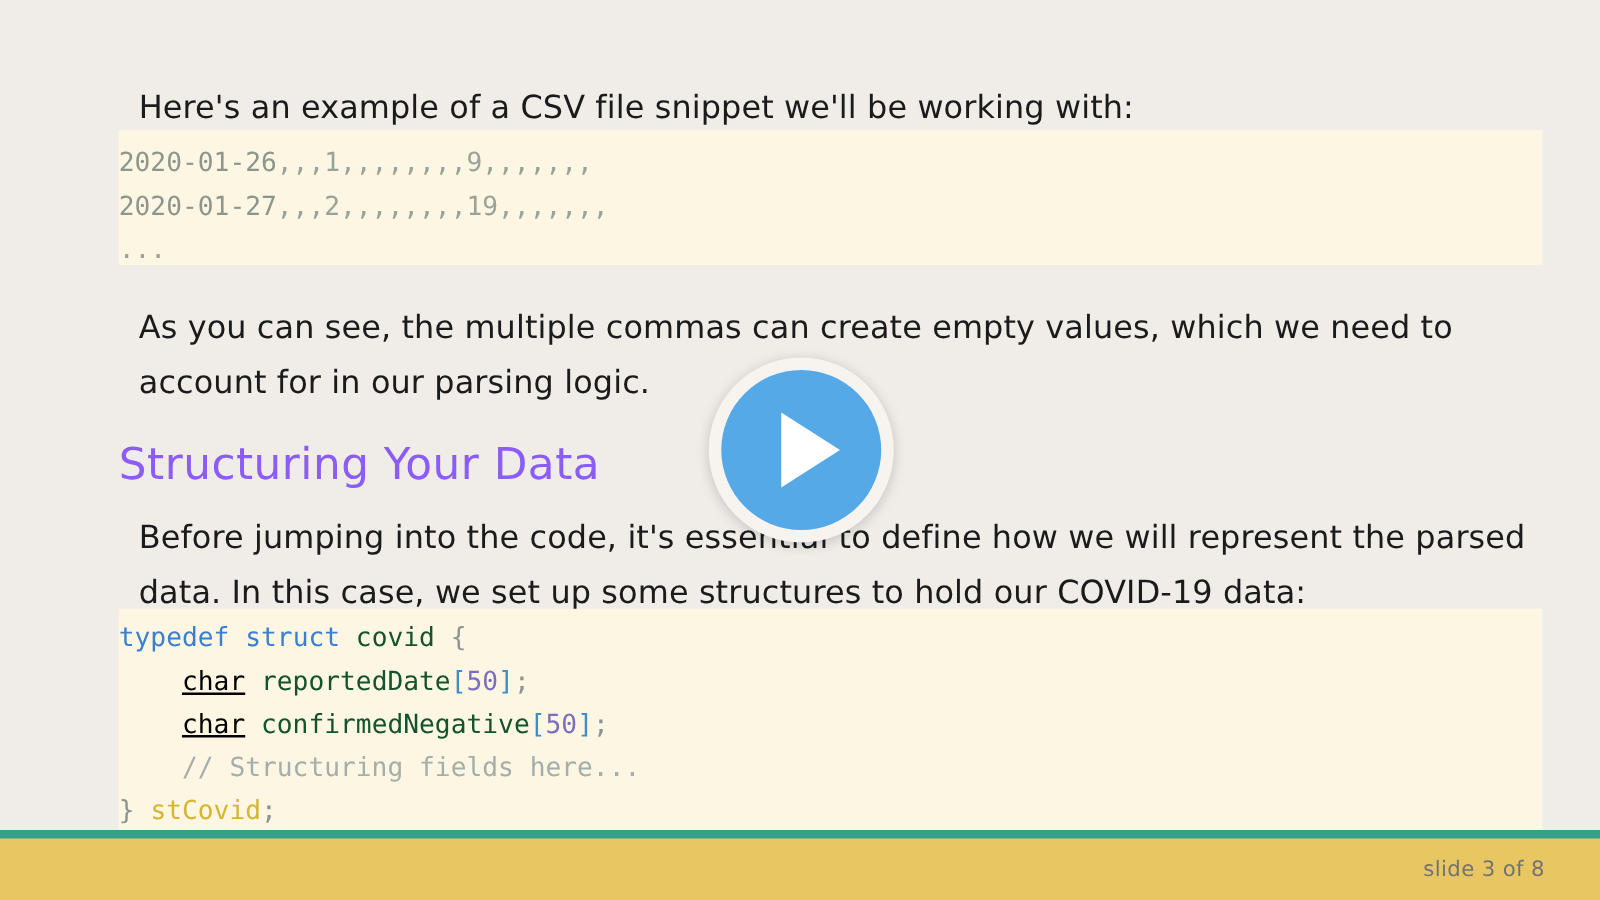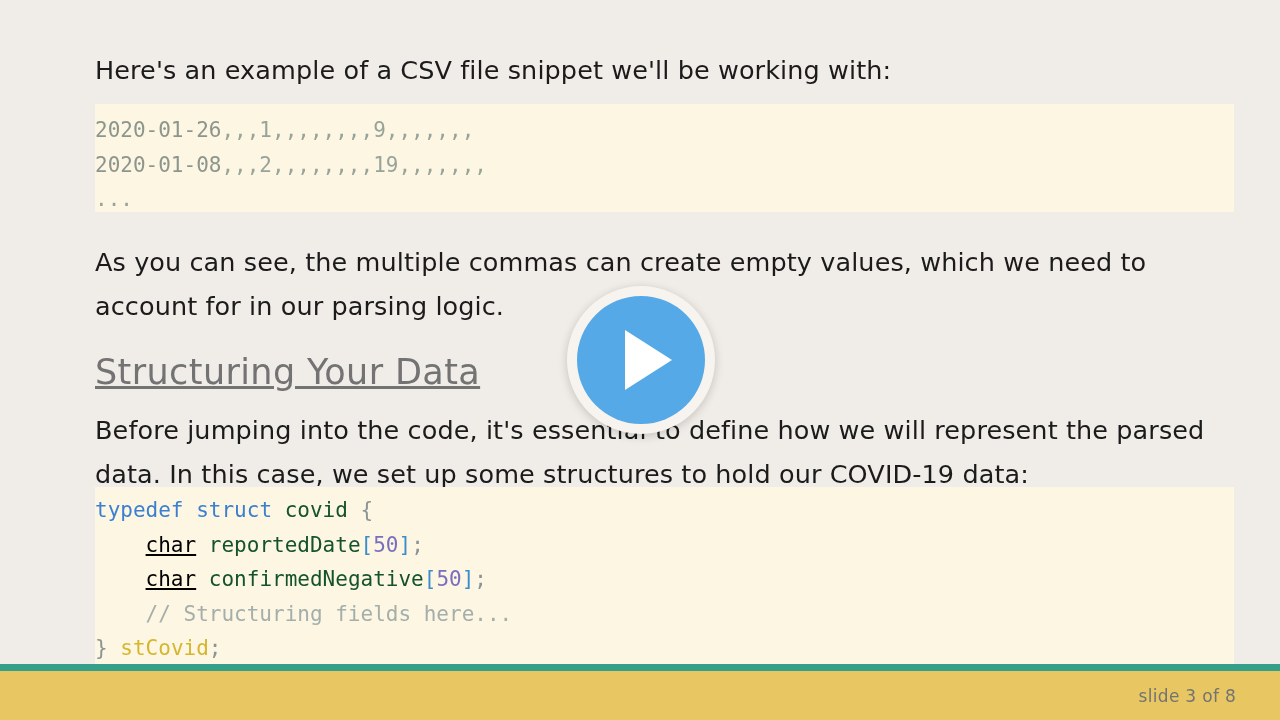--- a/index.html
+++ b/index.html
@@ -32,37 +32,36 @@
     width: 1140px;
   }
 
   
   .para {
     font-family: "DejaVu Sans", sans-serif;
     font-size: 25.5px;
     line-height: 44px;
     color: #1b1b1b;
     letter-spacing: 0.1px;
-    margin: 0;
+    margin: 16px;
     font-weight: 400;
   }
   .para-intro { margin-bottom: 18px; }
   .para-after-code { margin-top: 16px; margin-bottom: 8px; width: 1100px; }
   .para-before-code2 { margin-top: 14px; margin-bottom: 16px; width: 1110px; }
 
   
   .h2 {
     font-family: "DejaVu Sans", sans-serif;
     font-size: 35px;
     font-weight: 400;
-    color: #737373;
+    color: #8b5cf6;
     margin: 22px 0 12px 0;
     letter-spacing: 0.4px;
     line-height: 44px;
-    text-decoration: underline;
   }
 
   
   .codeblock {
     background: #fdf6e3;
     font-family: "DejaVu Sans Mono", monospace;
     font-size: 21px;
     line-height: 34.5px;
     padding: 10px 14px 12px 0;
     margin: 0;
@@ -166,21 +165,21 @@
 </head>
 <body>
 
 <div class="slide">
 
   <div class="content">
     <p class="para para-intro">Here's an example of a CSV file snippet we'll be working with:</p>
   </div>
 
   <pre class="codeblock csv"><span class="csv-line"><span class="csv-date">2020-01-26</span><span>,,,1,,,,,,,,9,,,,,,,</span></span>
-<span class="csv-line"><span class="csv-date">2020-01-08</span><span>,,,2,,,,,,,,19,,,,,,,</span></span>
+<span class="csv-line"><span class="csv-date">2020-01-27</span><span>,,,2,,,,,,,,19,,,,,,,</span></span>
 <span class="csv-line">...</span></pre>
 
   <div style="position:absolute; left:95px; top:224px; width:1110px;">
     <p class="para para-after-code">As you can see, the multiple commas can create empty values, which we need to account for in our parsing logic.</p>
 
     <h2 class="h2">Structuring Your Data</h2>
 
     <p class="para para-before-code2">Before jumping into the code, it's essential to define how we will represent the parsed data. In this case, we set up some structures to hold our COVID-19 data:</p>
   </div>
 

